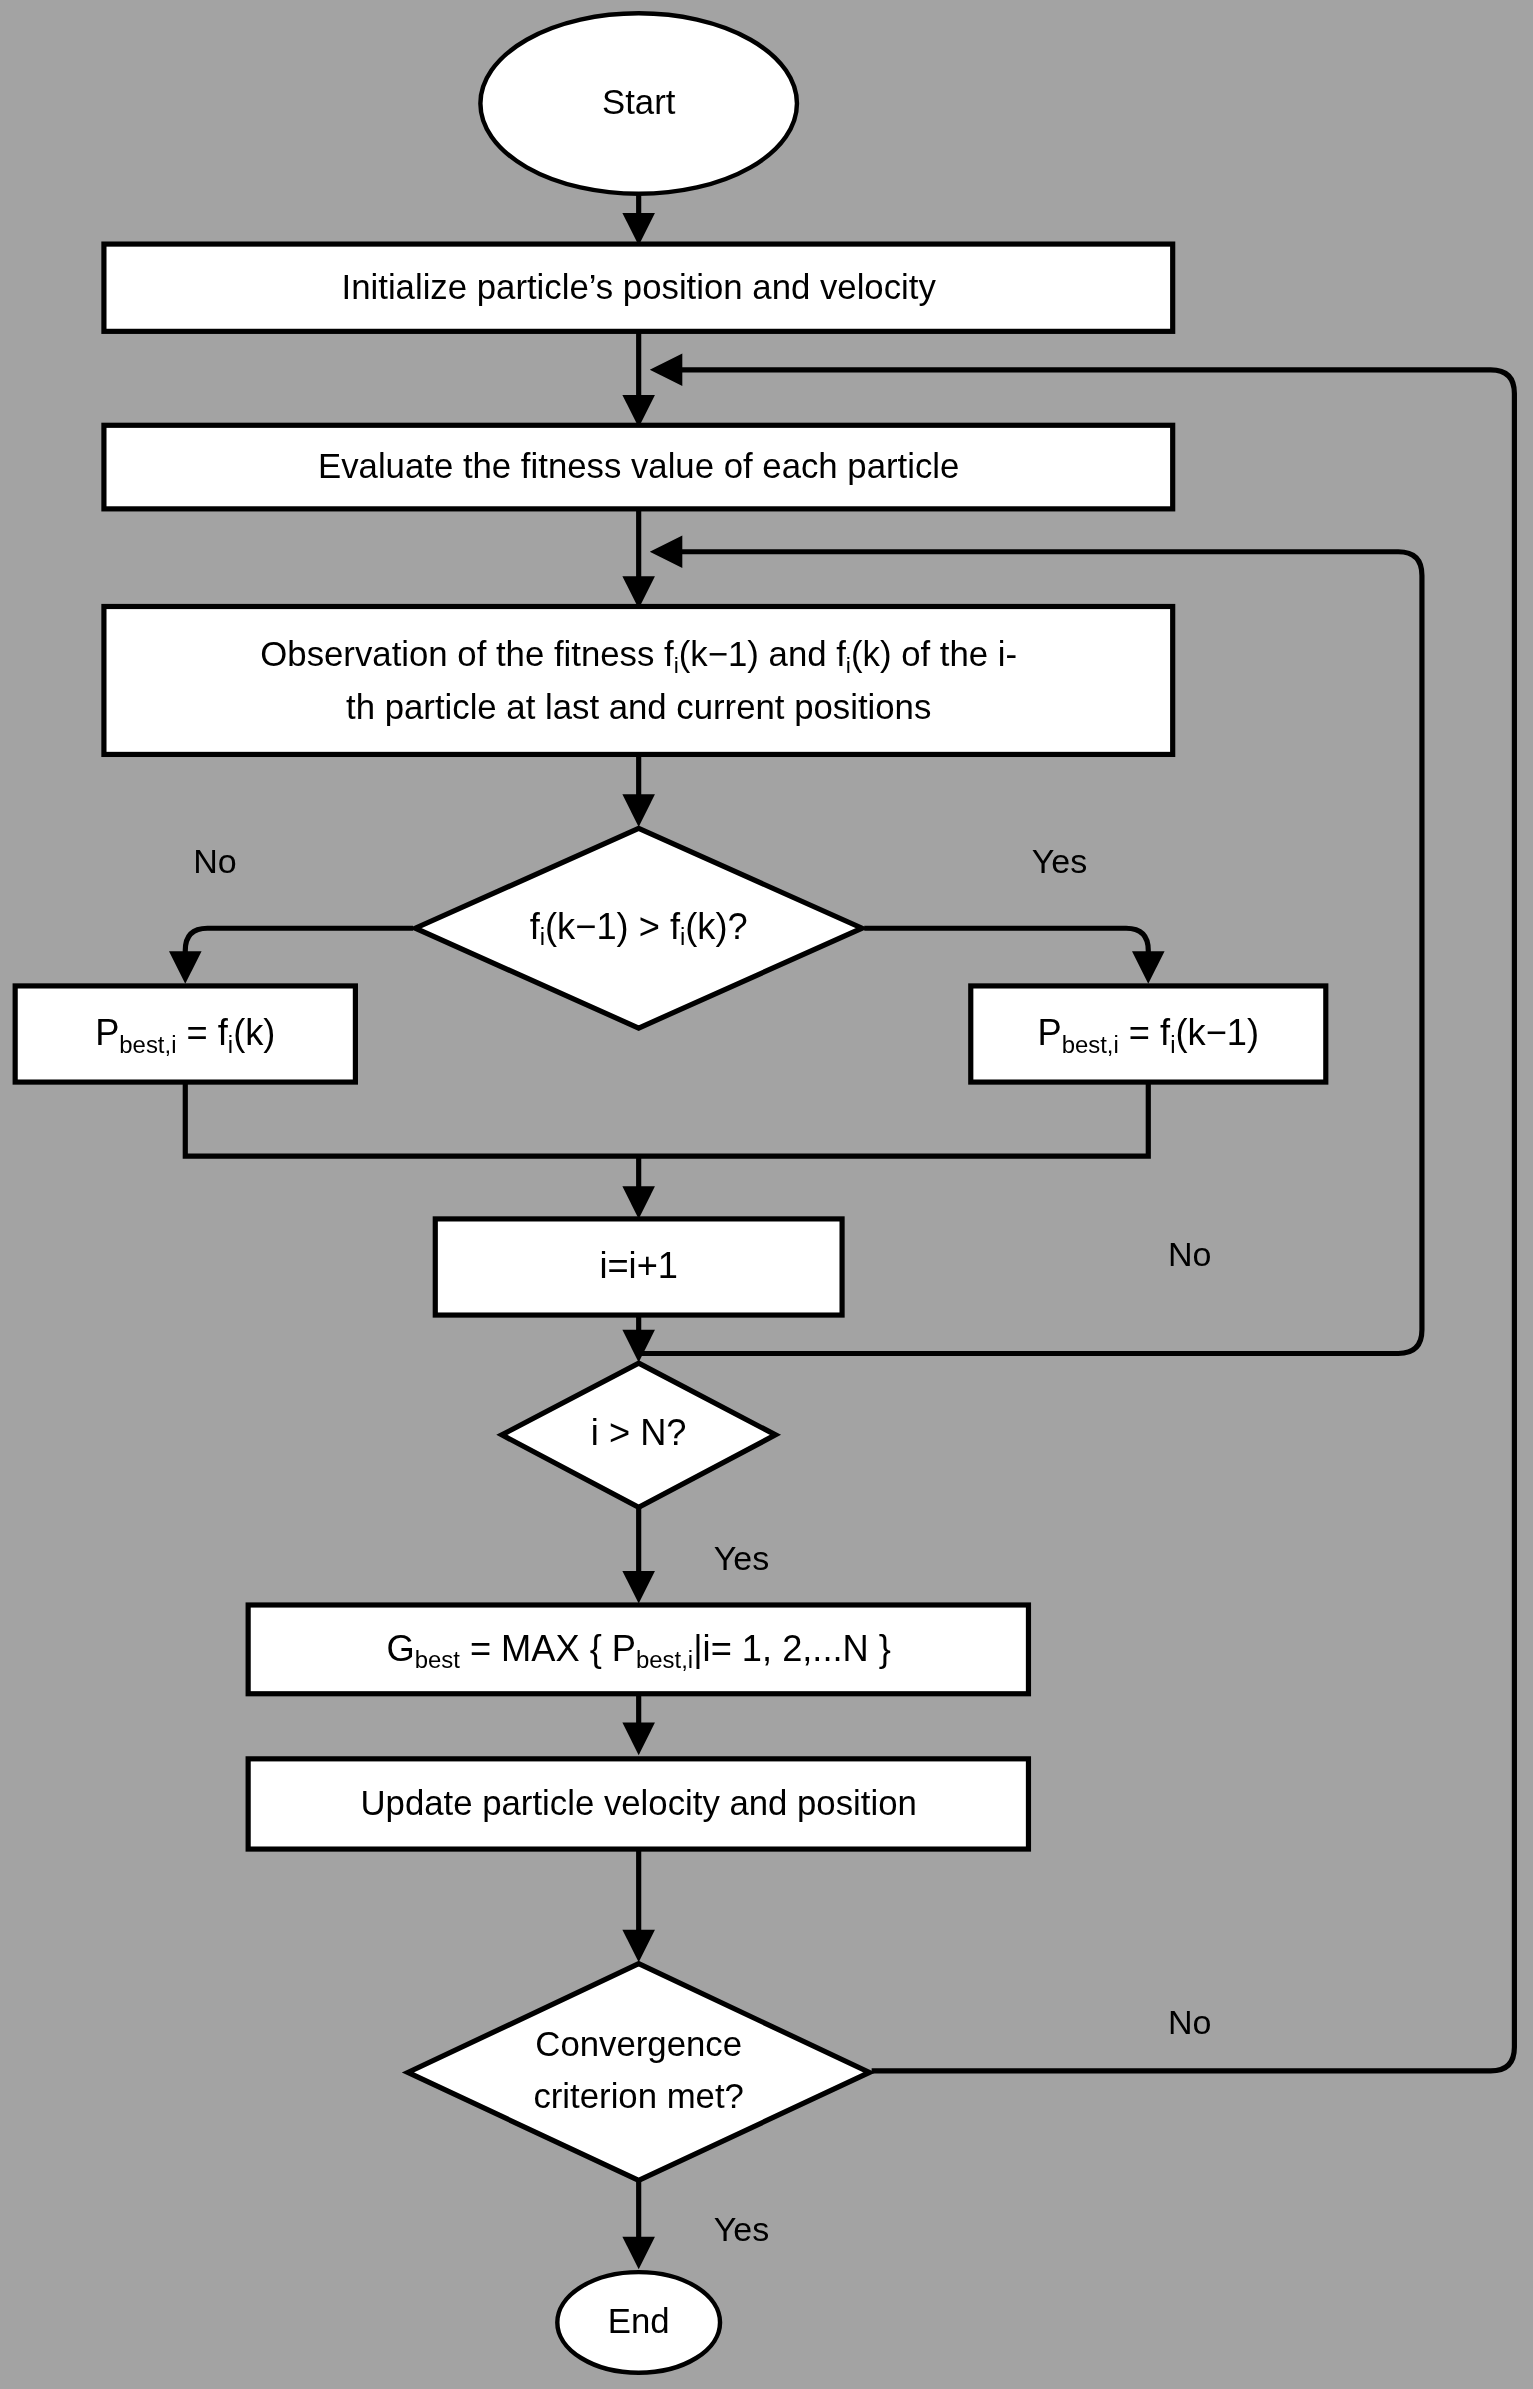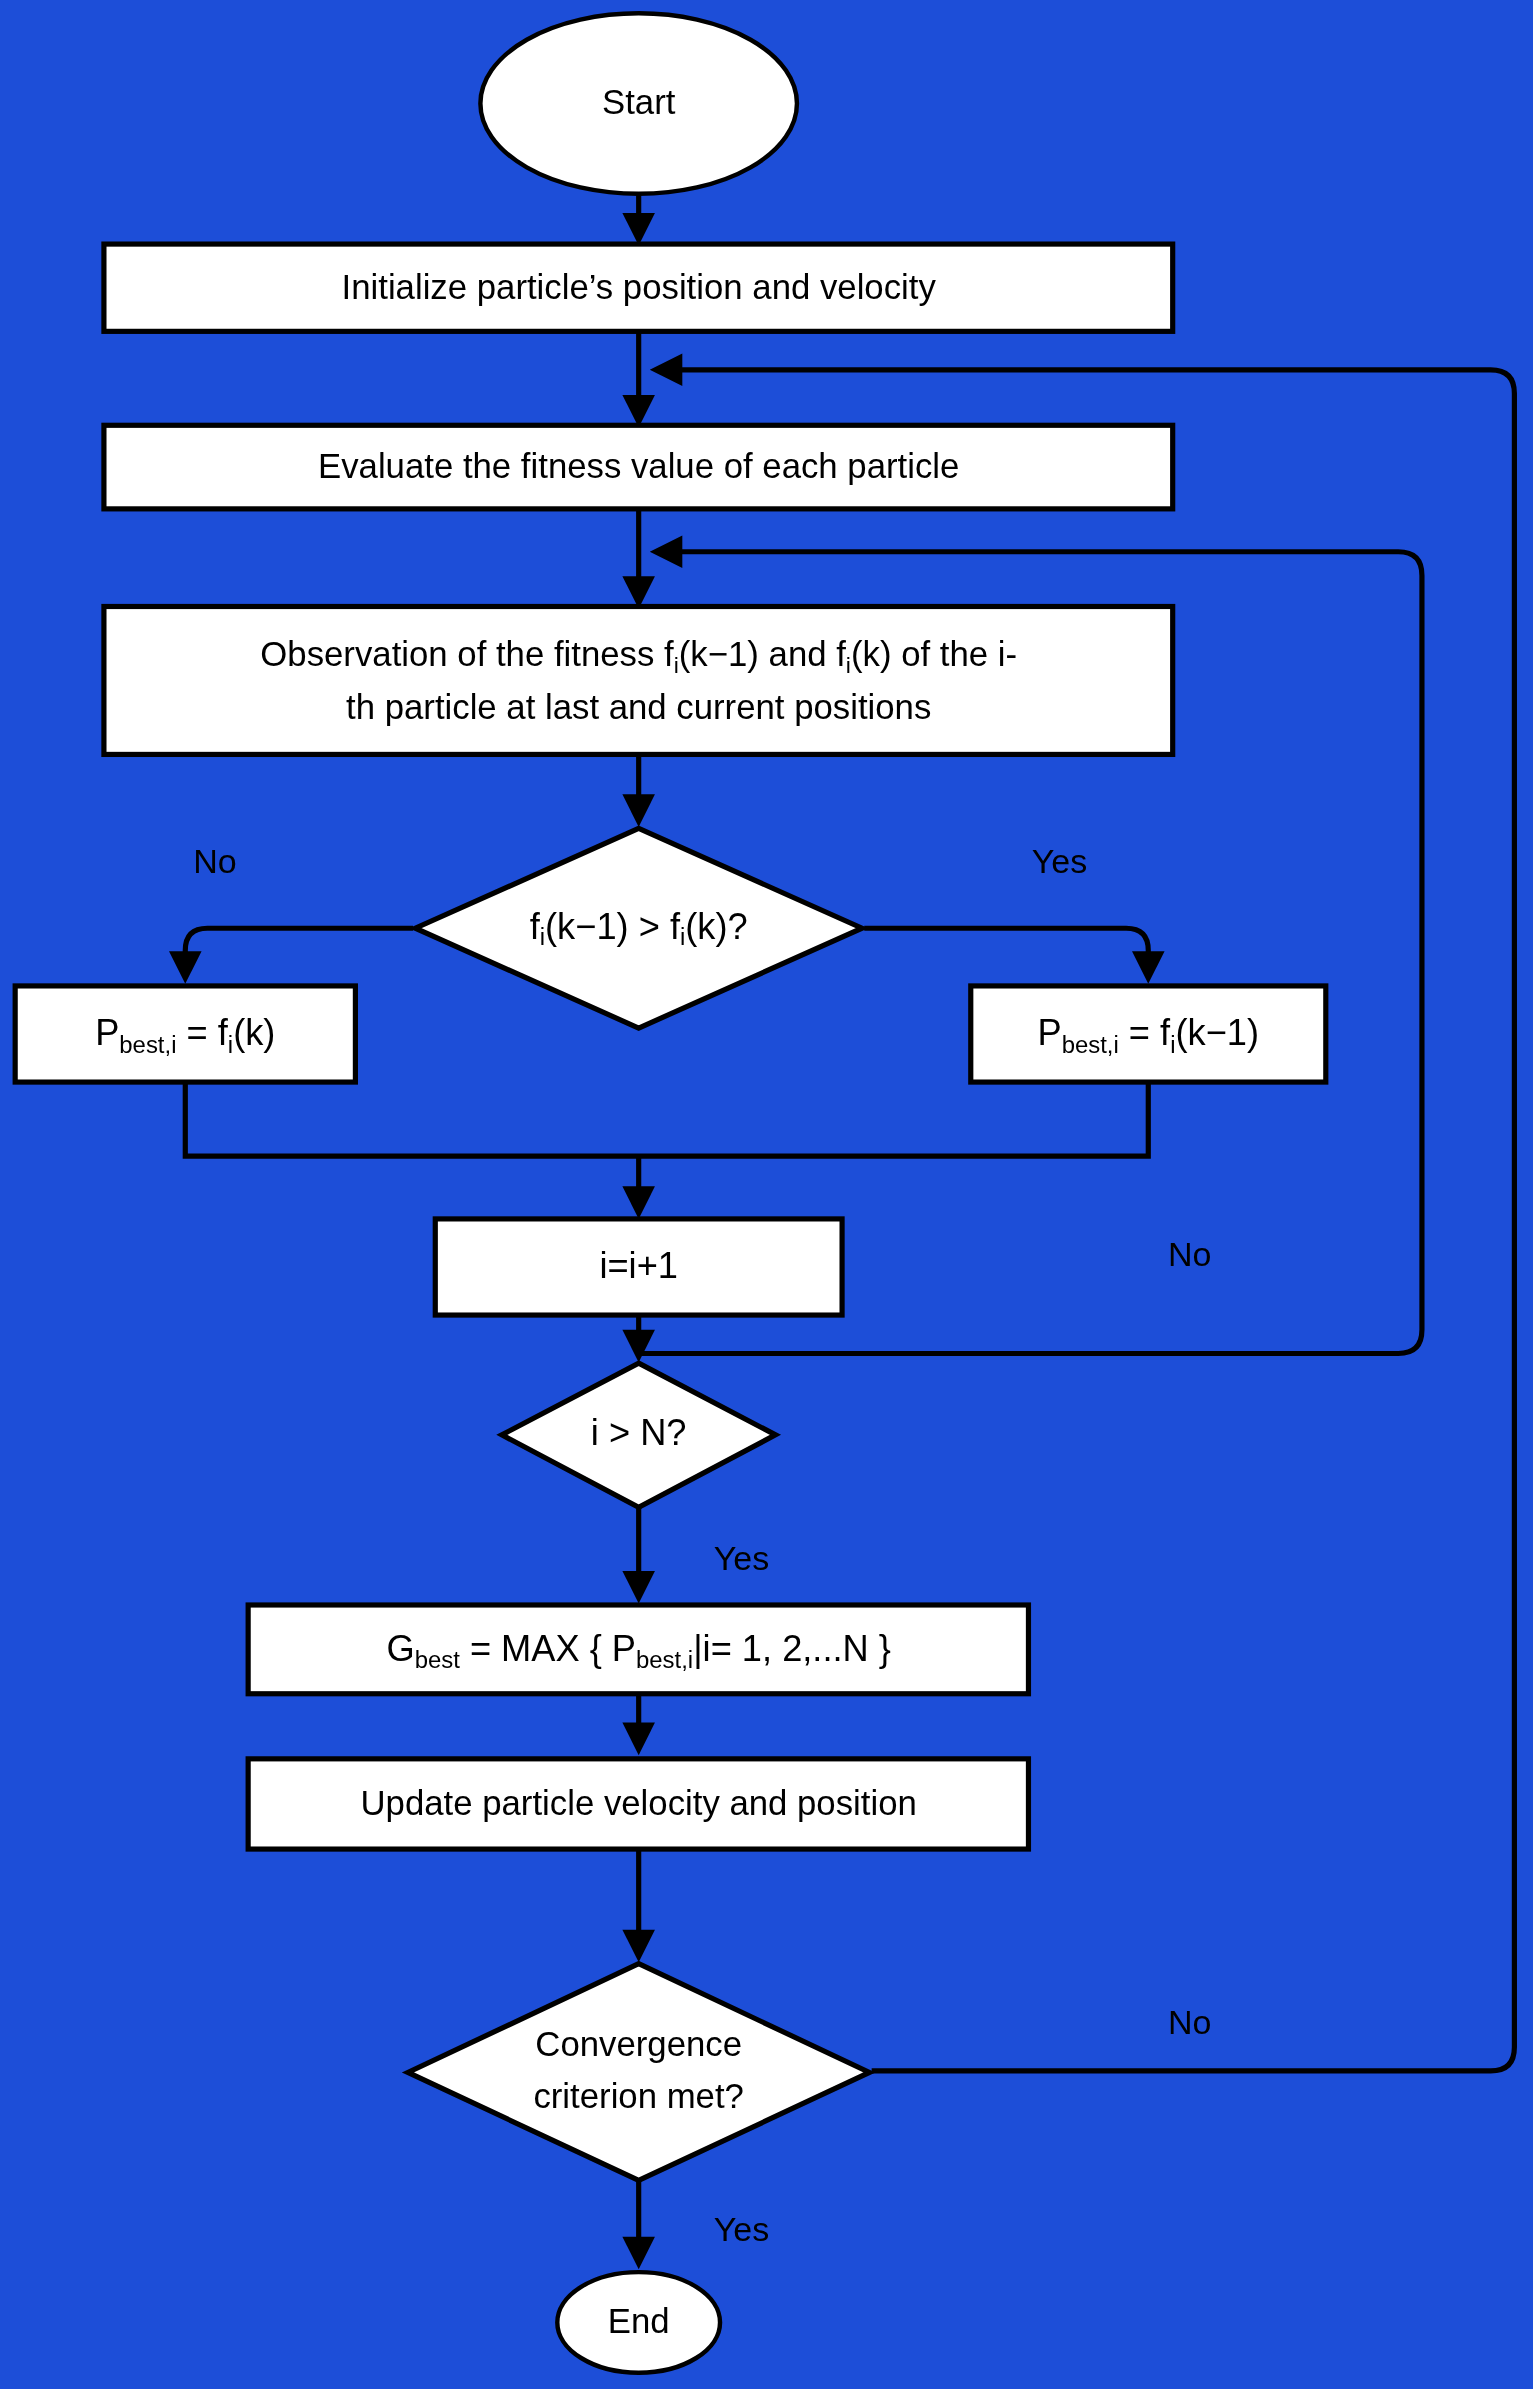--- a/index.html
+++ b/index.html
@@ -10,21 +10,21 @@
   body {
     width: 1534px;
     height: 2389px;
     font-family: "Liberation Sans", sans-serif;
     overflow: hidden;
   }
   #flowchart-root {
     position: relative;
     width: 1534px;
     height: 2389px;
-    background: #1d4ed8;
+    background: #a3a3a3;
   }
   svg.chart-canvas {
     display: block;
     width: 1534px;
     height: 2389px;
   }
   .node-shape {
     fill: #ffffff;
     stroke: #000000;
     stroke-width: 7;

